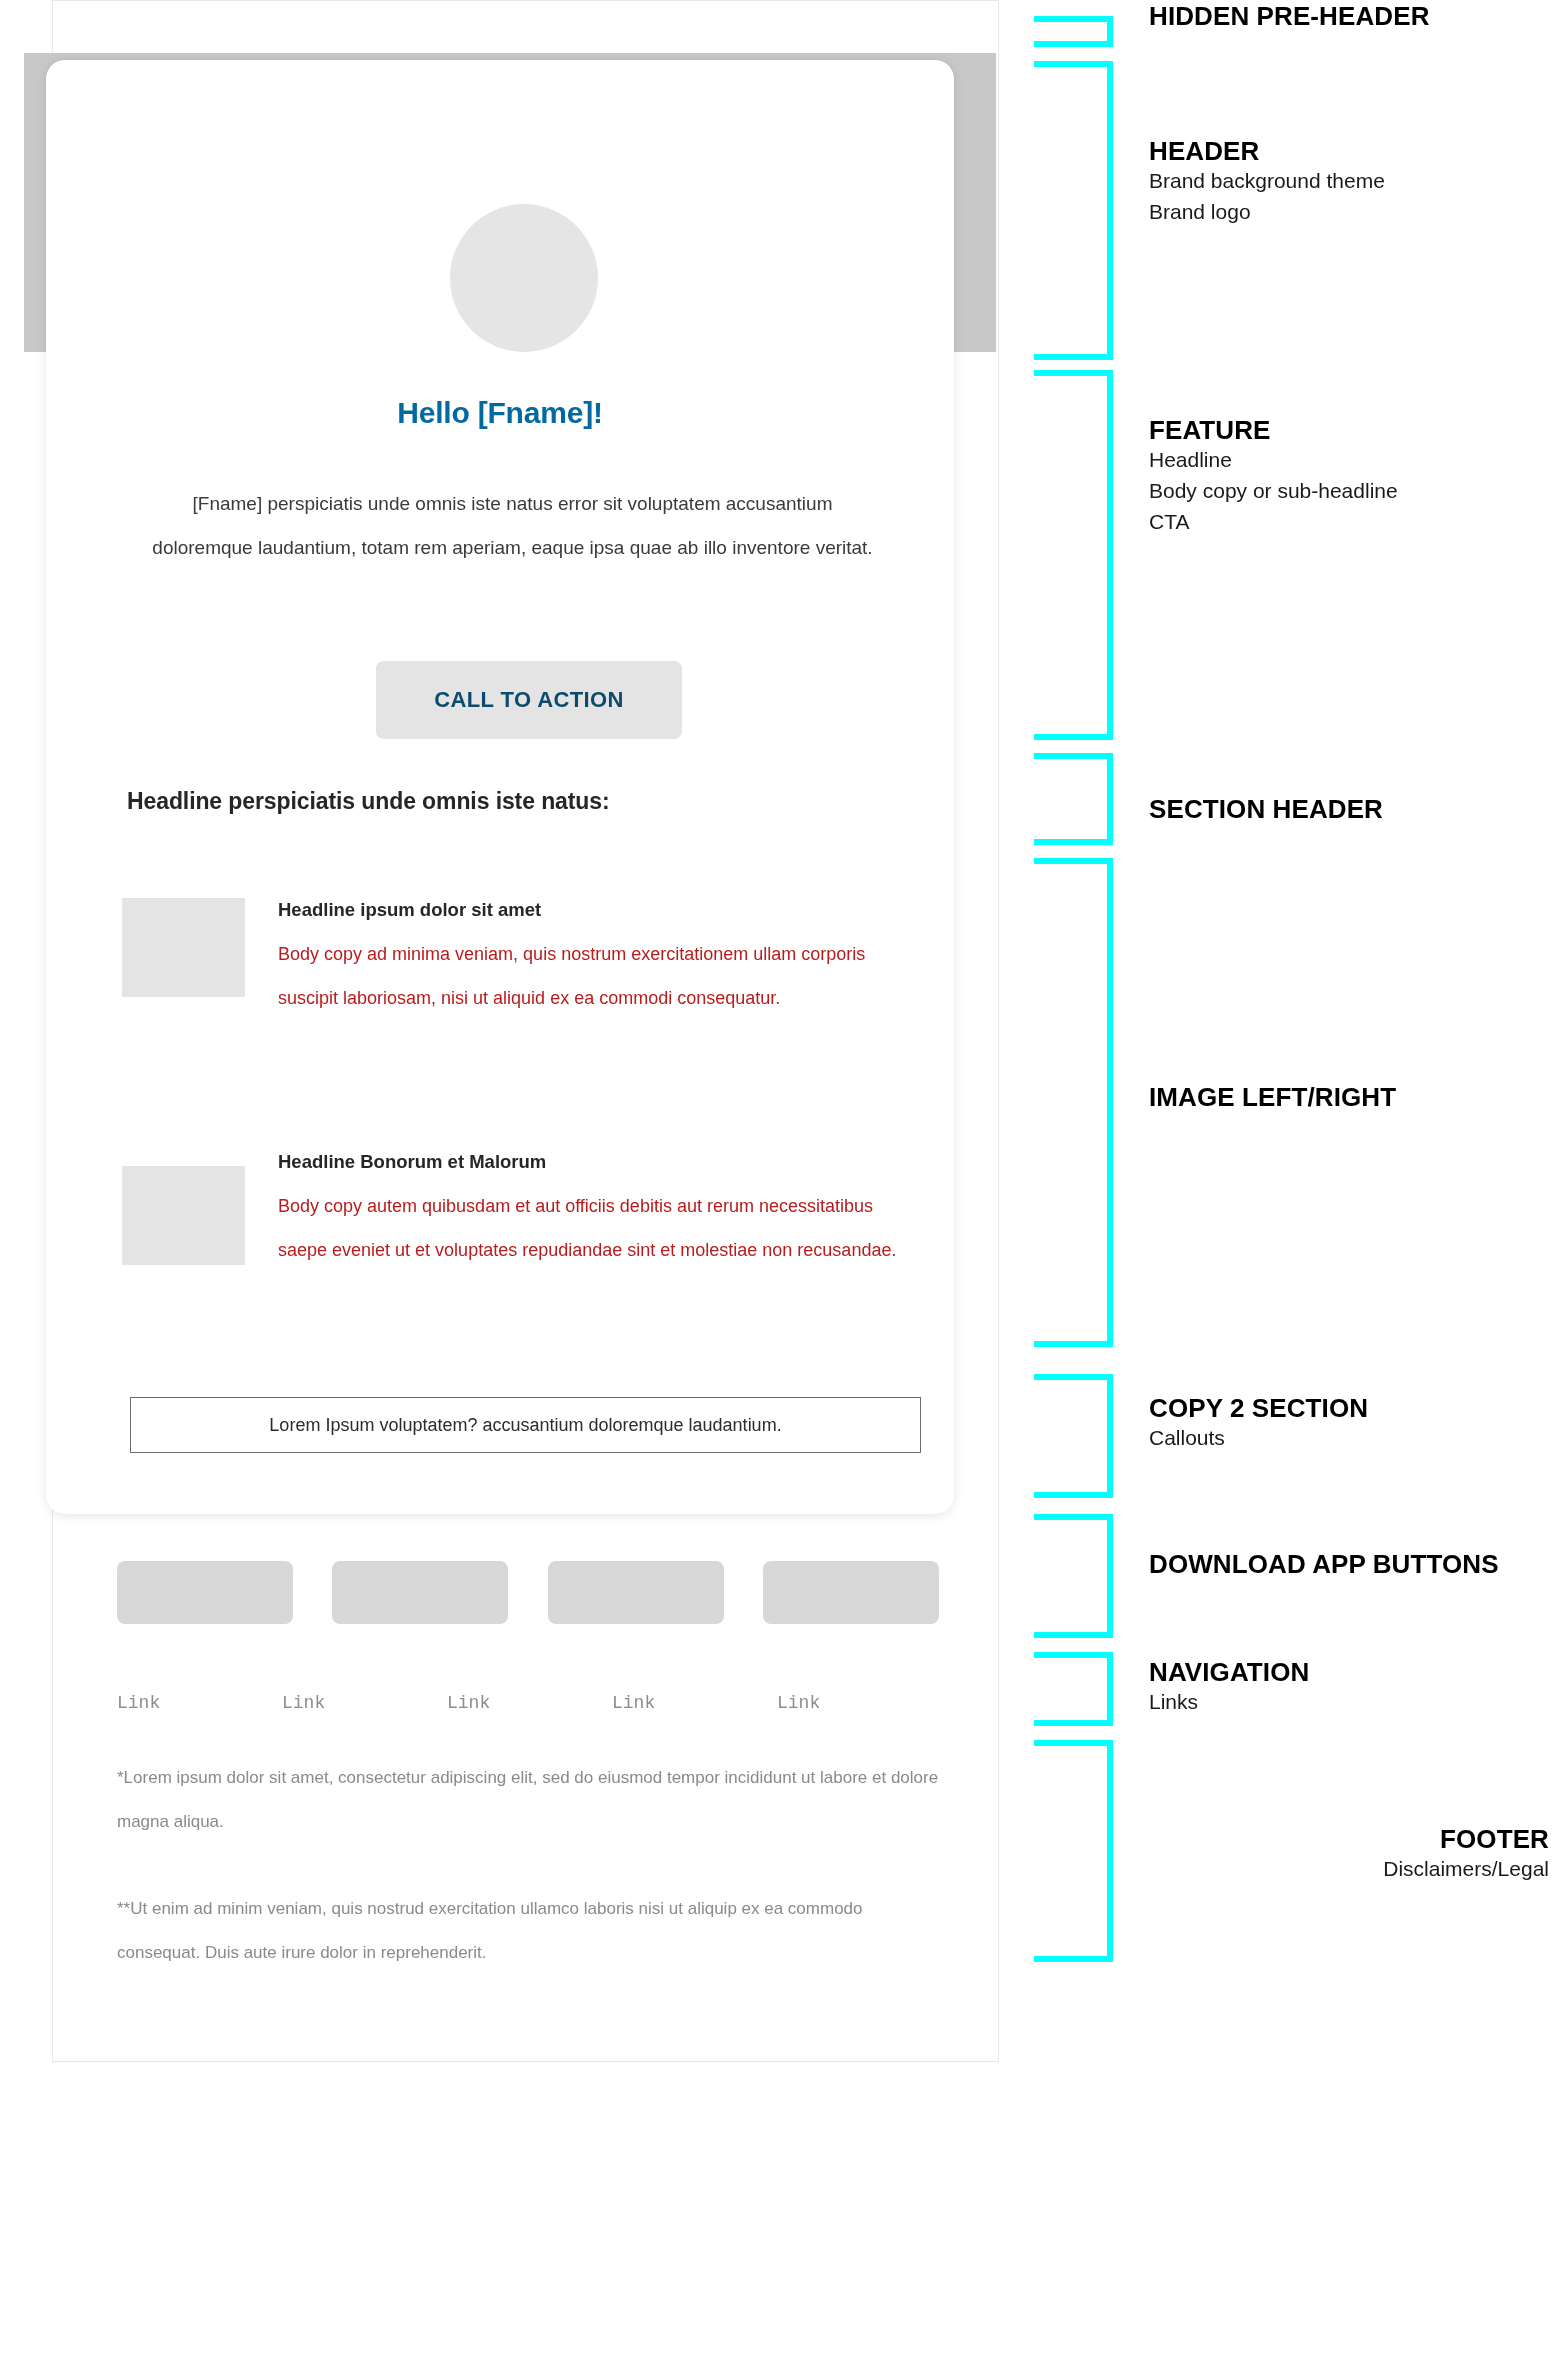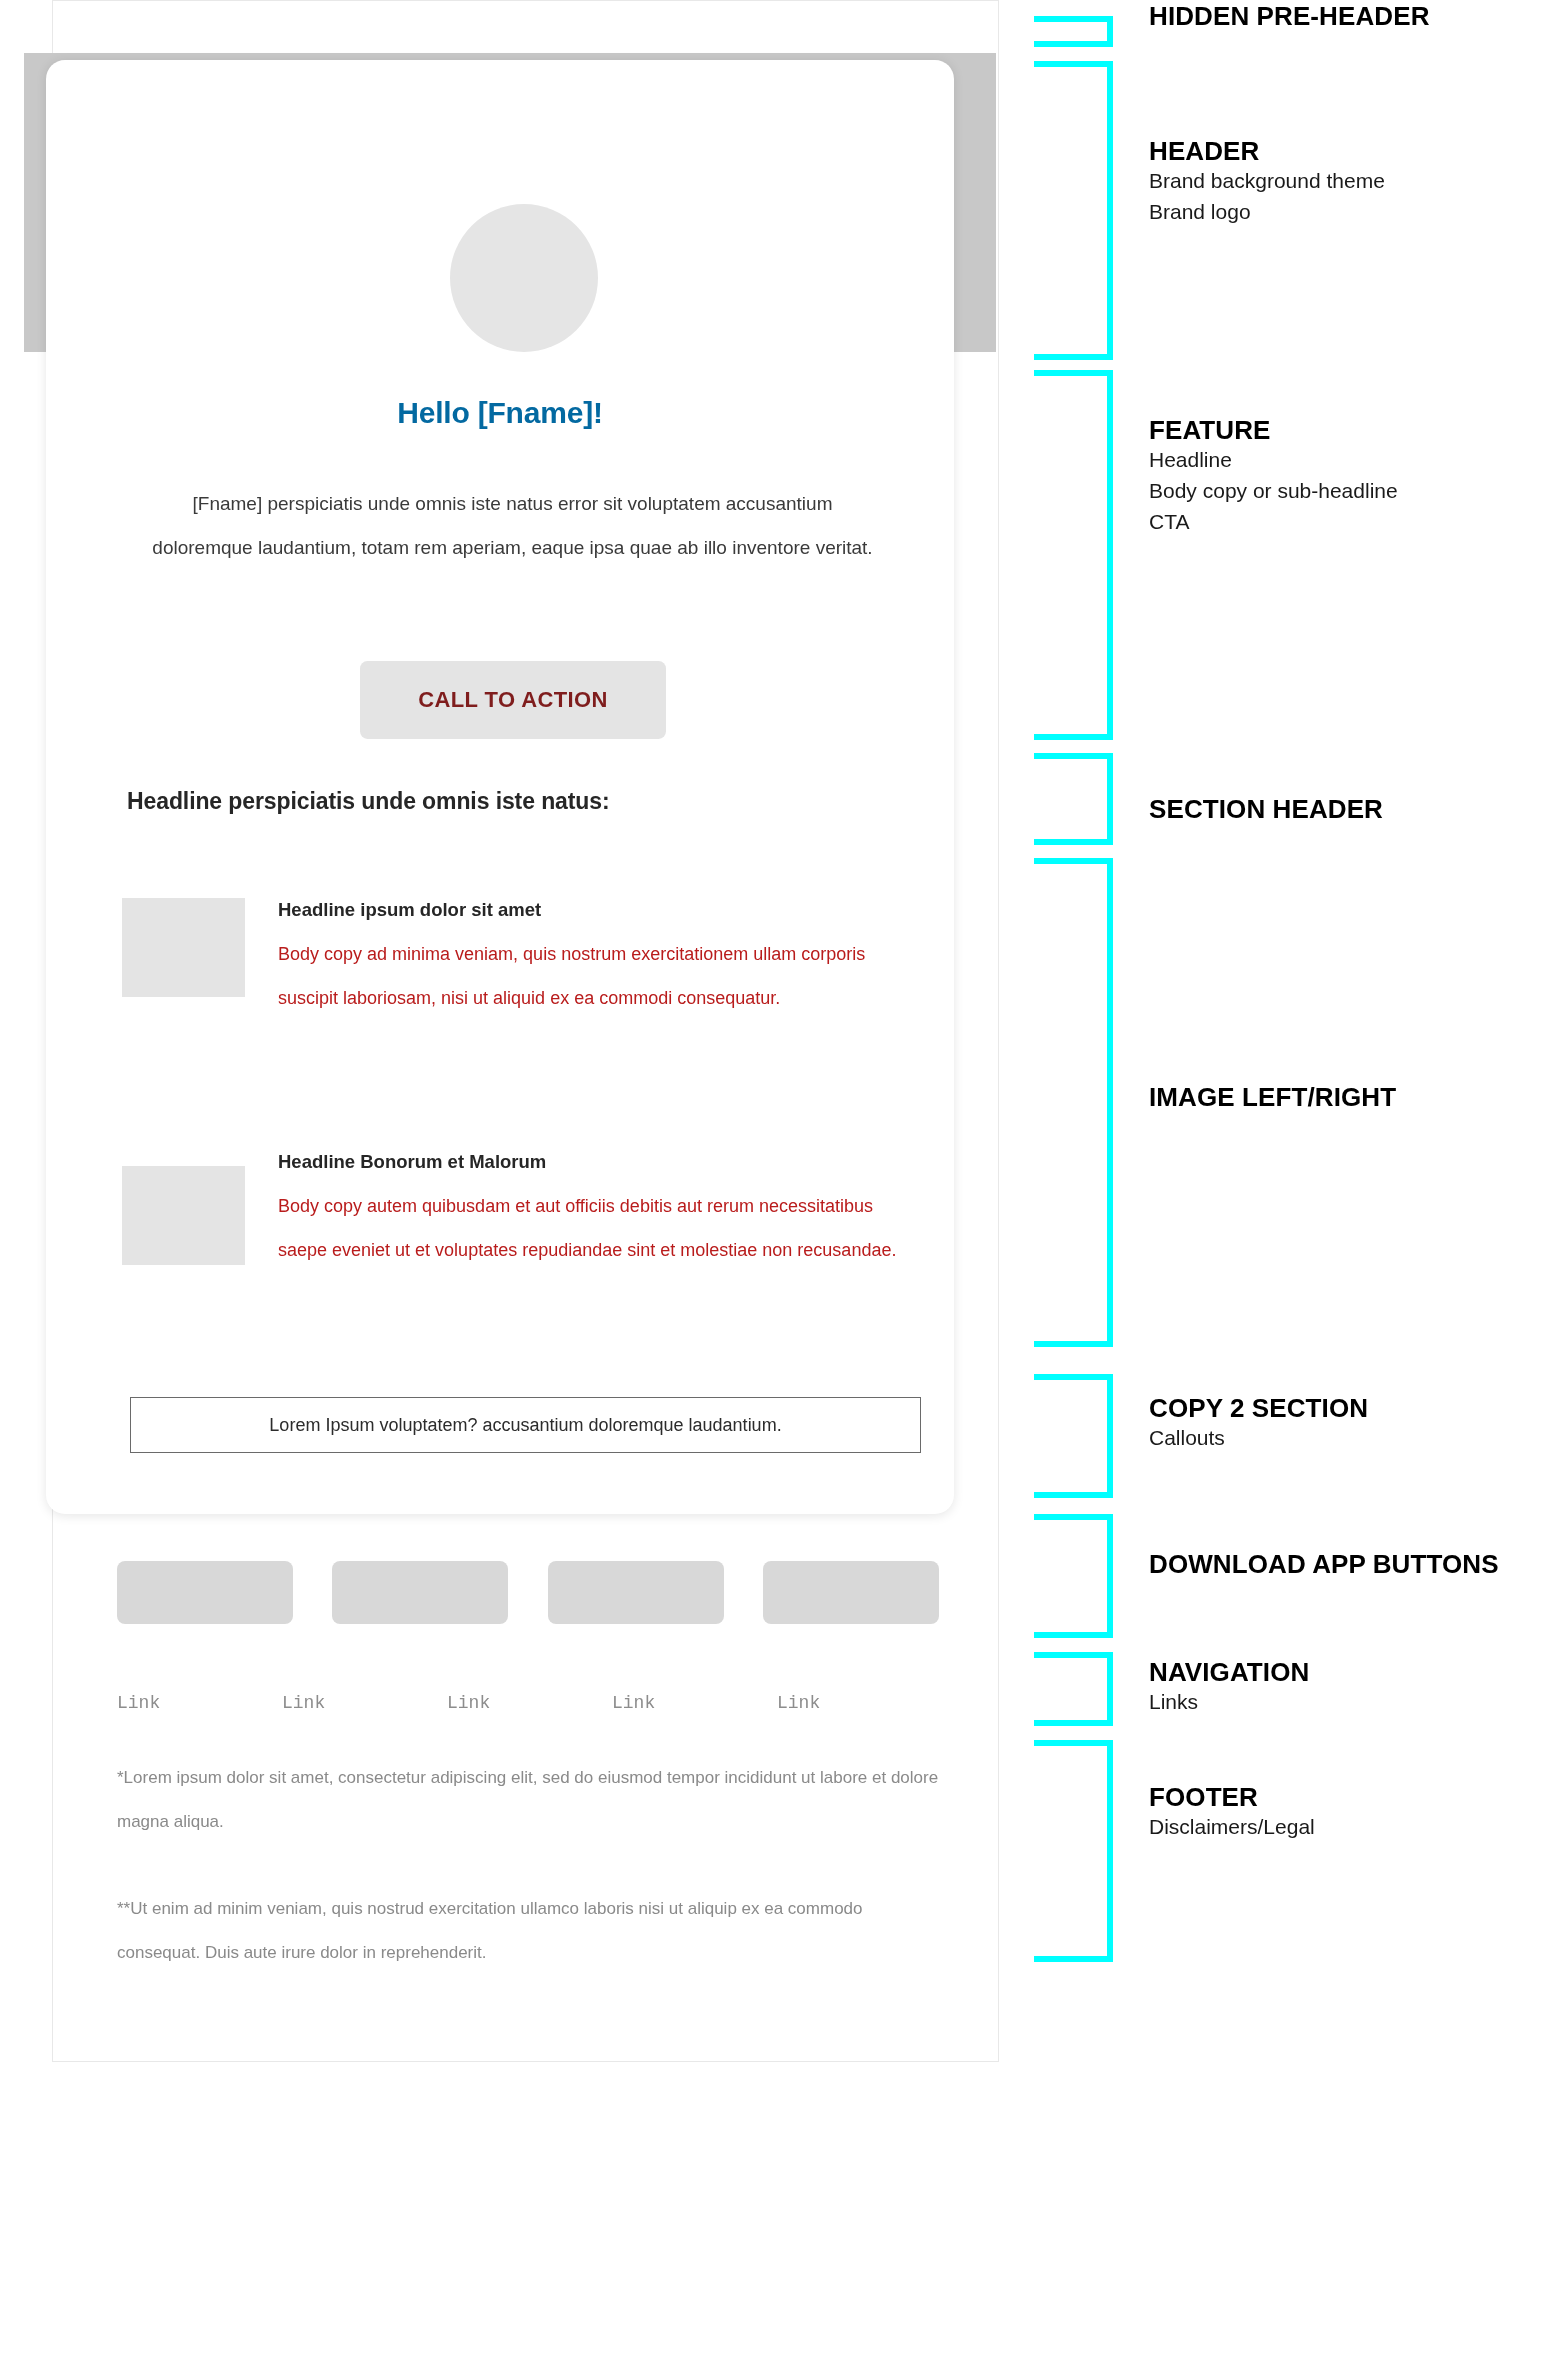--- a/index.html
+++ b/index.html
@@ -40,25 +40,25 @@
   .hero-title{
     position:absolute;left:46px;top:396px;width:908px;
     text-align:center;font-size:30px;font-weight:bold;color:#0369a1;
     letter-spacing:-0.2px;
   }
   .hero-body{
     position:absolute;left:146px;top:482px;width:733px;
     text-align:center;font-size:19px;line-height:44px;color:#3a3a3a;
   }
   #cta-button{
-    position:absolute;left:360px;top:661px;width:306px;height:78px;
+    position:absolute;left:376px;top:661px;width:306px;height:78px;
     background:#e4e4e4;border-radius:7.4px;border:0;cursor:pointer;
     display:flex;align-items:center;justify-content:center;
     font-family:"Liberation Sans", sans-serif;
-    font-size:22px;font-weight:bold;color:#7f1d1d;letter-spacing:0.4px;
+    font-size:22px;font-weight:bold;color:#0c4a6e;letter-spacing:0.4px;
   }
 
   
   #section-headline{
     position:absolute;left:127px;top:788px;width:785px;
     font-size:23px;font-weight:bold;color:#262626;letter-spacing:-0.1px;
   }
 
   
   .media-block{position:absolute;left:122px;width:800px;}
@@ -221,17 +221,17 @@
 
 <div class="ann" style="top:1550px;">
   <p class="ann-title">DOWNLOAD APP BUTTONS</p>
 </div>
 
 <div class="ann" style="top:1658px;">
   <p class="ann-title">NAVIGATION</p>
   <p class="ann-sub">Links</p>
 </div>
 
-<div class="ann" style="top:1783px;">
+<div class="ann" style="top:1825px;text-align:right;">
   <p class="ann-title">FOOTER</p>
   <p class="ann-sub">Disclaimers/Legal</p>
 </div>
 
 
 </body></html>

